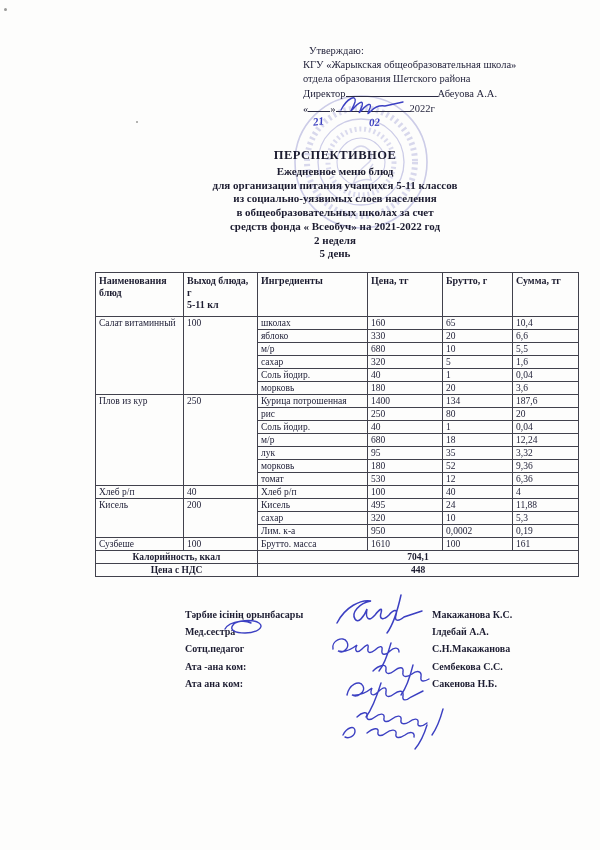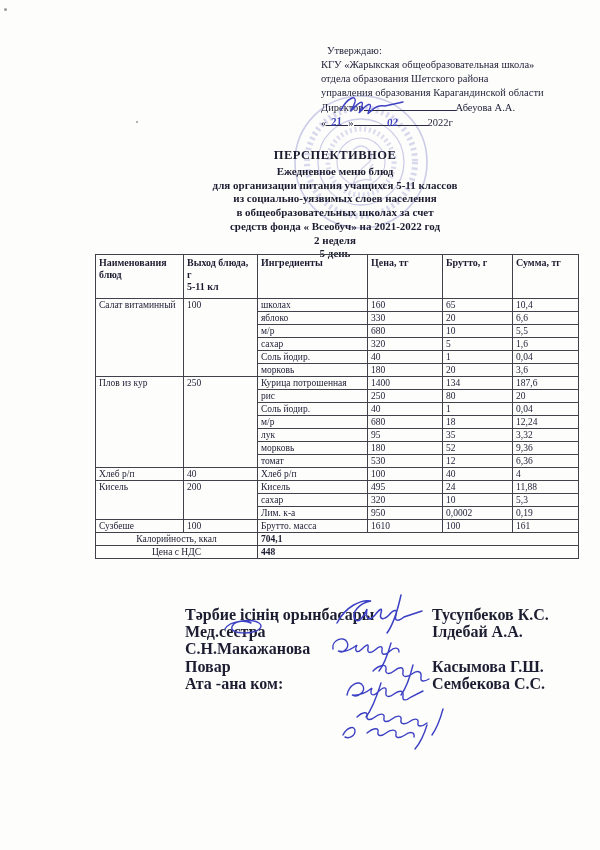--- a/index.html
+++ b/index.html
@@ -4,52 +4,52 @@
 <style>
   * { margin:0; padding:0; box-sizing:border-box; }
   html,body { width:600px; height:850px; }
   body {
     font-family:"Liberation Serif","DejaVu Serif",serif;
     background:#fdfdfc; color:#23233a; position:relative; overflow:hidden;
   }
   .speck { position:absolute; background:#9a9a98; border-radius:50%; }
 
   
-  .approval { position:absolute; left:321px; top:44px; width:280px; font-size:10.5px; line-height:14px; color:#26263e; }
+  .approval { position:absolute; left:303px; top:44px; width:280px; font-size:10.5px; line-height:14px; color:#26263e; }
   .approval .ln { white-space:nowrap; }
   .director-line, .date-line { white-space:nowrap; }
   .u-seg { display:inline-block; border-bottom:1px solid #2a2a42; height:11px; vertical-align:baseline; }
   .hand { color:#3c40c0; font-style:italic; font-weight:bold; }
   .hand-day { position:absolute; left:10px; top:70px; transform:rotate(-8deg); font-size:11px; }
   .hand-month { position:absolute; left:66px; top:71px; transform:rotate(-4deg); font-size:11px; }
 
   
   .stamp { position:absolute; left:283px; top:84px; width:156px; height:156px; opacity:0.38; pointer-events:none; }
 
   
   .dir-sig { position:absolute; left:333px; top:88px; width:105px; height:32px; }
 
   
   .title-block { position:absolute; left:35px; top:148px; width:600px; text-align:center; font-weight:bold; color:#1c1c30; }
   .title-block .t1 { font-size:12.5px; letter-spacing:0.5px; margin-bottom:2px; }
   .title-block .t2 { font-size:11px; line-height:13.5px; }
   .title-block .tn { font-size:11px; line-height:13.8px; }
 
   
-  table.menu { position:absolute; left:95px; top:254px; width:483px; border-collapse:collapse; table-layout:fixed; }
+  table.menu { position:absolute; left:95px; top:272px; width:483px; border-collapse:collapse; table-layout:fixed; }
   table.menu td, table.menu th { border:1px solid #41414c; font-size:9.5px; padding:0 3px; vertical-align:top; overflow:hidden; }
   table.menu th { font-weight:bold; font-size:10px; height:44px; text-align:left; white-space:pre-line; line-height:12px; padding-top:2px; color:#1c1c30; }
   table.menu th.th-center { }
   table.menu td { height:13px; line-height:12px; }
   .dish-cell, .yield-cell { vertical-align:top; }
-  .sum-label { font-weight:normal; text-align:center; color:#1c1c30; }
-  .sum-value { font-weight:bold; text-align:left; color:#1c1c30; }
-
-  
-  .sig-block { position:absolute; left:185px; top:606px; width:380px; font-size:16px; font-weight:bold; color:#1d1d32; }
+  .sum-label { font-weight:bold; text-align:center; color:#1c1c30; }
+  .sum-value { font-weight:bold; text-align:center; color:#1c1c30; }
+
+  
+  .sig-block { position:absolute; left:185px; top:606px; width:380px; font-size:10px; font-weight:bold; color:#1d1d32; }
   .sig-row { display:flex; line-height:17.2px; }
   .sig-role { width:247px; }
   .sig-name { width:130px; }
   .sig-art { position:absolute; left:205px; top:583px; width:265px; height:175px; pointer-events:none; }
   svg .ink { fill:none; stroke:#3c40c2; stroke-linecap:round; }
   svg .seal { fill:none; stroke:#7d7dc6; }
 </style>
 </head>
 <body>
 
@@ -62,21 +62,20 @@
   <circle class="seal" cx="78" cy="78" r="43" stroke-width="1.3"></circle>
   <circle class="seal" cx="78" cy="78" r="33" stroke-width="5" stroke-dasharray="2 2.8" opacity="0.7"></circle>
   <circle class="seal" cx="78" cy="78" r="24" stroke-width="1.1"></circle>
   <path class="seal" stroke-width="1.5" d="M70,66 q8,-8 16,0 q6,8 -2,14 q-10,8 -14,20 q10,-6 18,-4 q-4,-10 2,-16" opacity="0.8"></path>
 </svg>
 
 <div class="approval">
   <div class="ln" style="padding-left:6px;">Утверждаю:</div>
   <div class="ln">КГУ «Жарыкская общеобразовательная   школа»</div>
   <div class="ln">отдела образования Шетского района</div>
-  <div class="ln">управления образования Карагандинской  области</div>
   <div class="director-line">
     <span>Директор</span><span class="u-seg" style="width:92px;"></span><span>Абеуова А.А.</span>
   </div>
   <div class="date-line">
     <span>«</span><span class="u-seg" style="width:22px;"></span><span>»</span><span class="u-seg" style="width:74px;"></span><span>2022г</span>
   </div>
   <span class="hand hand-day">21</span>
   <span class="hand hand-month">02</span>
 </div>
 
@@ -243,36 +242,37 @@
       <tr>
         <td colspan="2" class="sum-label">Цена с НДС</td>
         <td colspan="4" class="sum-value">448</td>
       </tr>
     </tbody>
 </table>
 
 <div class="sig-block">
     <div class="sig-row">
       <span class="sig-role">Тәрбие ісінің орынбасары</span>
-      <span class="sig-name">Тусупбеков К.С.</span>
+      <span class="sig-name">Макажанова К.С.</span>
     </div>
     <div class="sig-row">
       <span class="sig-role">Мед.сестра</span>
       <span class="sig-name">Ілдебай А.А.</span>
     </div>
     <div class="sig-row">
+      <span class="sig-role">Сотц.педагог</span>
       <span class="sig-name">С.Н.Макажанова</span>
-    </div>
-    <div class="sig-row">
-      <span class="sig-role">Повар</span>
-      <span class="sig-name">Касымова Г.Ш.</span>
     </div>
     <div class="sig-row">
       <span class="sig-role">Ата -ана ком:</span>
       <span class="sig-name">Сембекова С.С.</span>
+    </div>
+    <div class="sig-row">
+      <span class="sig-role">Ата ана ком:</span>
+      <span class="sig-name">Сакенова Н.Б.</span>
     </div>
   </div>
 
 <svg class="sig-art" viewBox="0 0 265 175">
   <path class="ink" stroke-width="1.5" d="M132,40 c8,-16 24,-24 34,-22 c-12,2 -20,12 -16,18 c3,5 9,-2 12,-10 c-2,10 2,13 8,6 c4,-5 8,-9 6,-2 c-2,6 2,8 8,2 c4,-5 9,-7 7,0 c-2,6 2,7 8,2 l18,-6 M196,12 c-4,18 -8,30 -14,38"></path>
   <path class="ink" stroke-width="1.4" d="M20,46 c4,-8 26,-11 34,-6 c6,4 -2,10 -14,10 c-10,0 -16,-3 -12,-8 c3,-4 12,-5 18,-2"></path>
   <path class="ink" stroke-width="1.4" d="M128,66 c-2,-8 10,-14 14,-7 c3,6 -4,12 -9,9 c8,2 14,-2 19,-6 c-3,6 0,9 5,4 c4,-4 7,-6 6,-1 c-1,5 2,6 7,2 c4,-4 8,-5 7,0 c-1,5 3,6 8,1 c4,-4 9,-4 9,1 M186,60 c-4,14 -7,22 -12,28"></path>
   <path class="ink" stroke-width="1.4" d="M168,88 c6,-6 14,-8 13,-2 c-1,5 3,6 8,2 c5,-4 10,-5 9,1 c-1,5 3,6 9,2 c5,-4 10,-3 9,3 c-1,5 3,5 8,2 M208,82 c-3,12 -6,22 -12,30"></path>
   <path class="ink" stroke-width="1.4" d="M142,112 c2,-10 12,-16 16,-9 c3,6 -6,12 -11,9 c8,1 15,-3 20,-7 c-3,7 1,9 6,4 c5,-5 9,-6 8,0 c-1,5 3,6 8,2 c5,-4 10,-4 9,2 c-1,5 3,5 8,1 l12,-6 M176,100 c-5,16 -9,26 -15,34"></path>
   <path class="ink" stroke-width="1.4" d="M152,134 c5,-5 11,-6 10,-1 c-1,4 3,5 8,1 c5,-4 10,-4 9,1 c-1,4 3,5 8,1 c5,-4 10,-4 9,1 c-1,4 3,5 8,2 c5,-4 10,-4 9,1 c-1,4 4,4 9,0 M238,126 c-3,11 -6,19 -11,26"></path>

